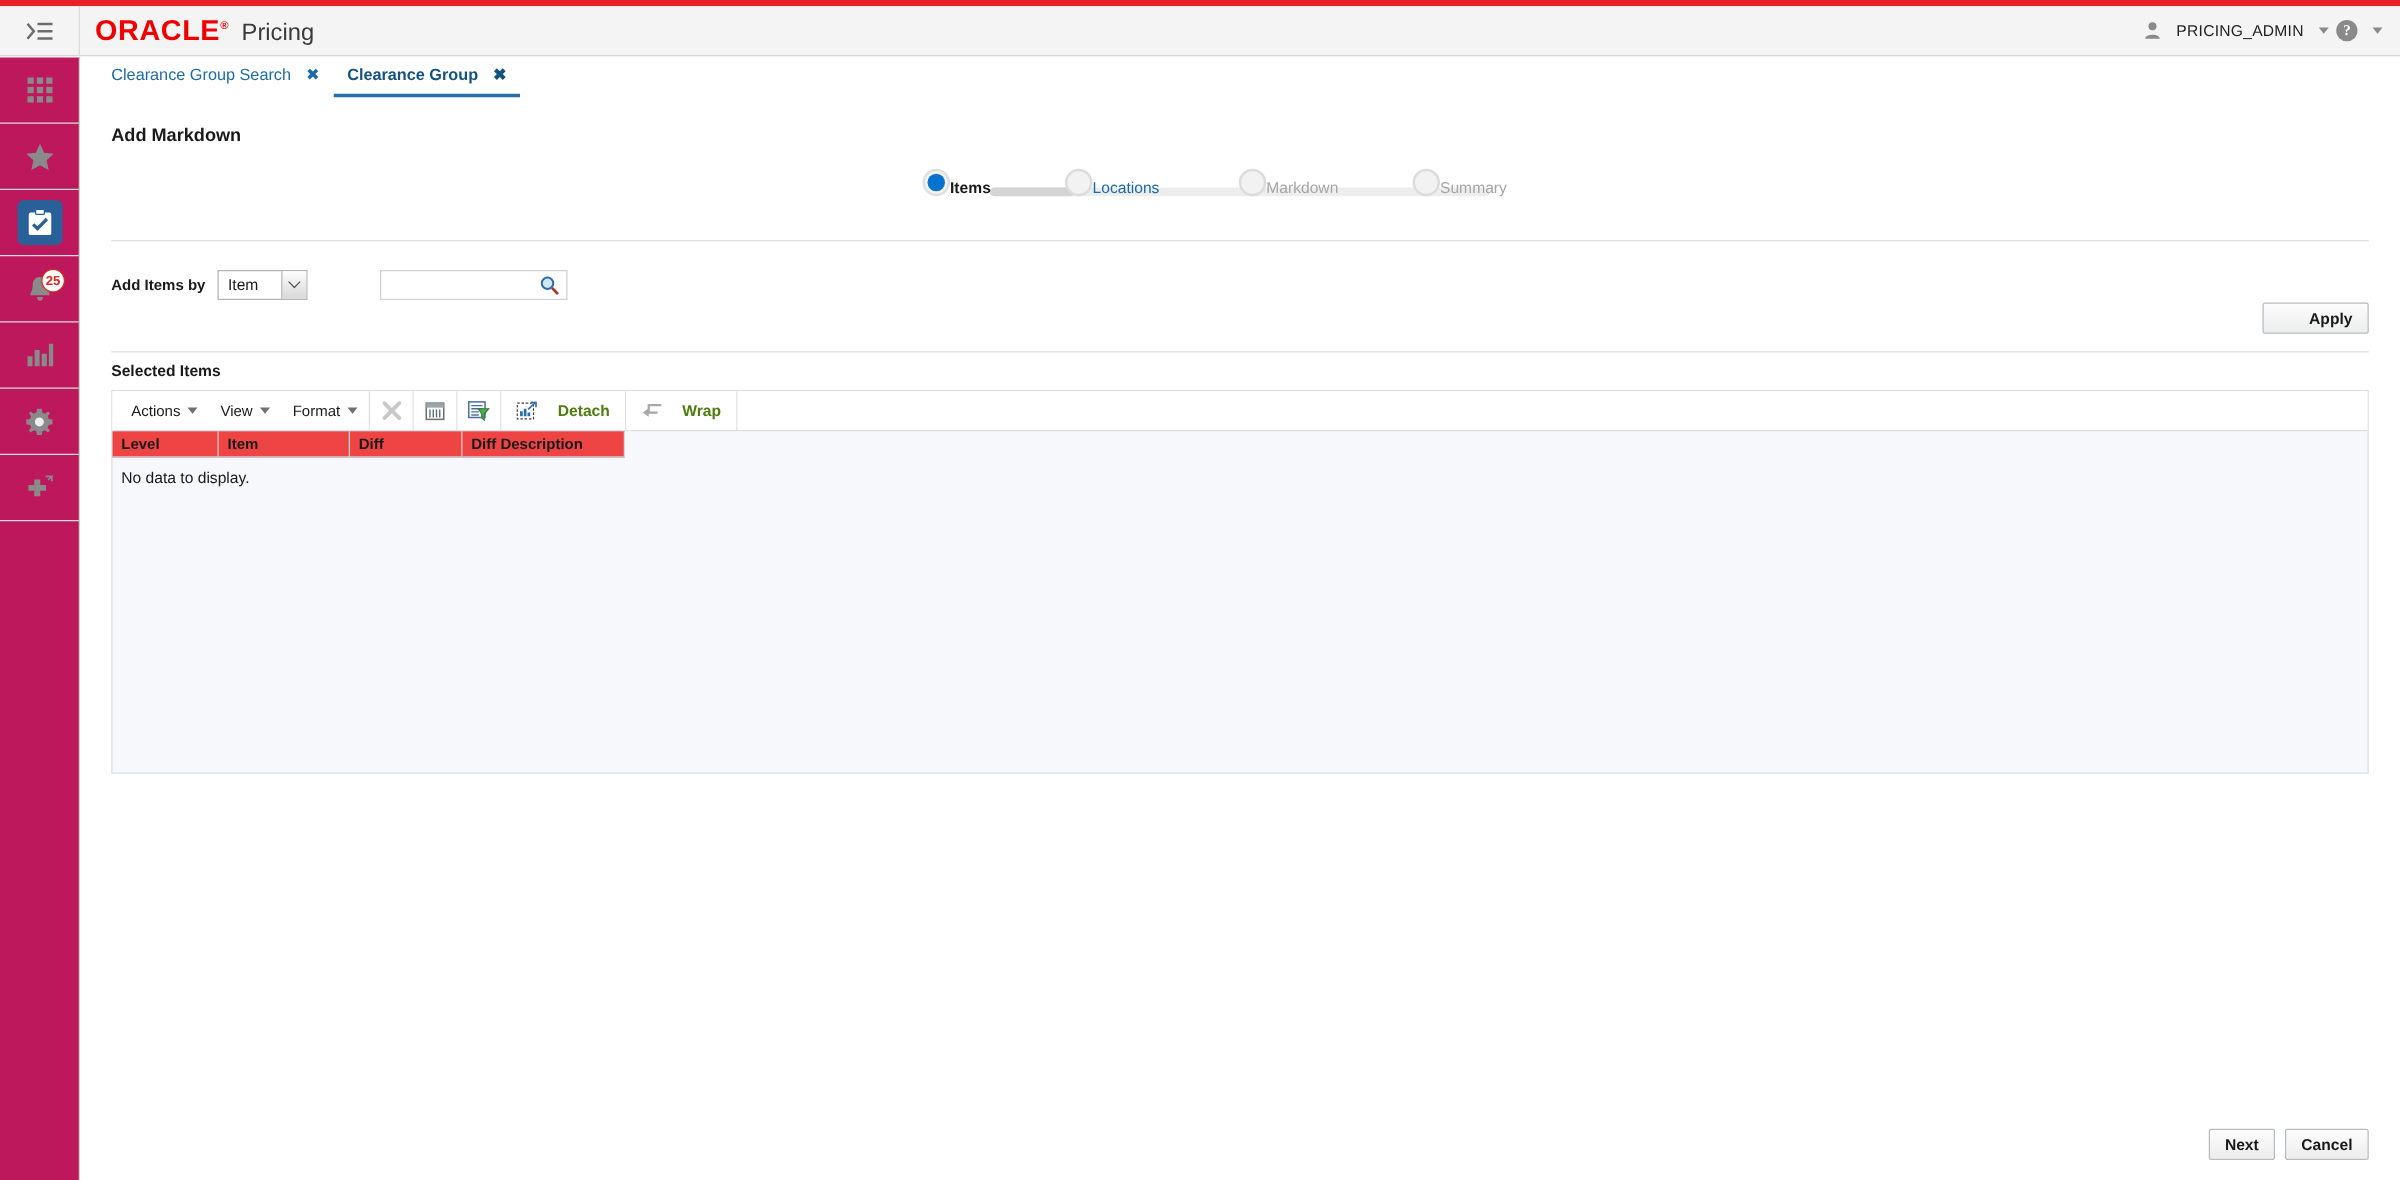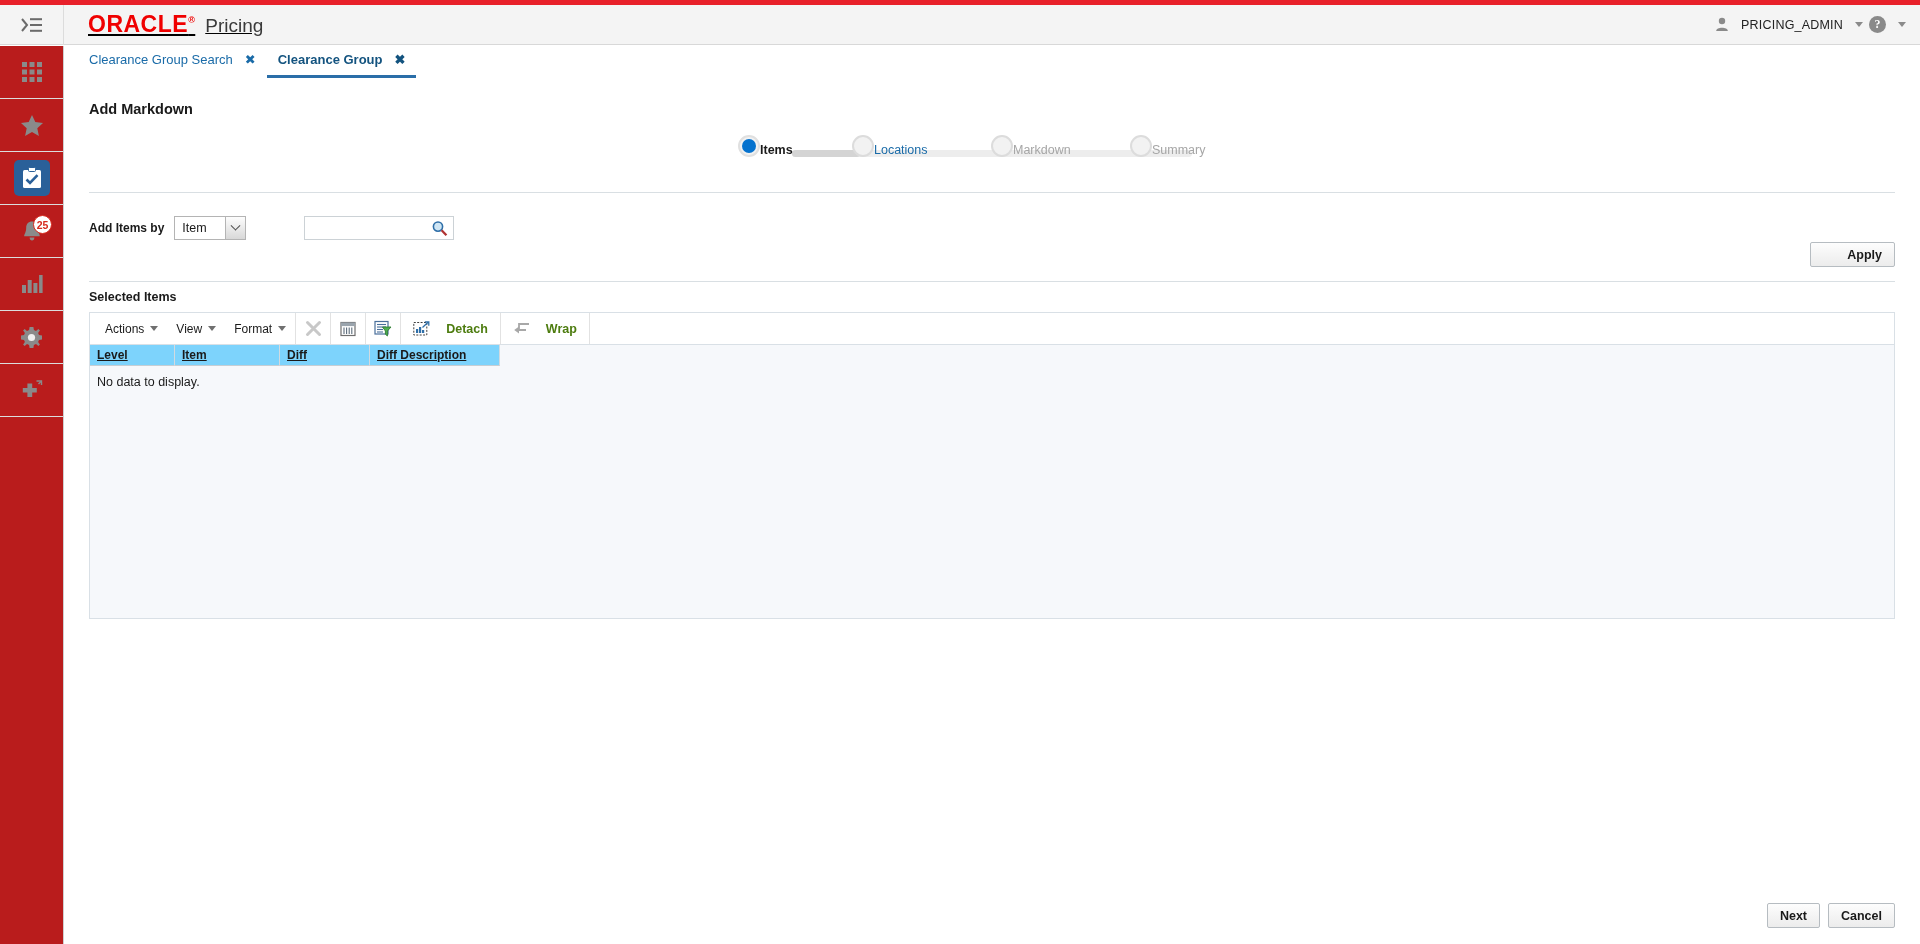--- a/index.html
+++ b/index.html
@@ -26,22 +26,21 @@
   }
   .hamburger-cell {
     width: 64px; height: 40px;
     display: flex; align-items: center; justify-content: center;
     border-right: 1px solid #dcdcdc;
   }
   .hamburger-icon { width: 24px; height: 16px; display: block; }
 
   .brand {
     display: flex; align-items: baseline; gap: 10px;
-    margin-left: 24px;
-    text-decoration: underline;
+    margin-left: 12px;
   }
   .oracle-logo {
     font-family: "Liberation Sans", sans-serif;
     font-size: 23px; font-weight: bold; letter-spacing: 0.5px;
     color: #f00000;
     position: relative;
   }
   .oracle-logo .tm {
     font-size: 9px; vertical-align: super; font-weight: bold;
   }
@@ -66,21 +65,21 @@
   .help-circle {
     width: 17px; height: 17px; border-radius: 50%;
     background: #8a8a8a; color: #fff; font-size: 12px; font-weight: bold;
     display: flex; align-items: center; justify-content: center;
     font-family: "Liberation Serif", serif;
   }
 
   
   .sidebar {
     position: absolute; top: 46px; left: 0; width: 64px; height: 898px;
-    background: #b91c1c; border-right: 1px solid #cfcfcf;
+    background: #be185d; border-right: 1px solid #cfcfcf;
   }
   .side-item {
     width: 63px; height: 53px;
     display: flex; align-items: center; justify-content: center;
     border-bottom: 1px solid #dcdcdc;
     cursor: pointer; position: relative;
   }
   .side-item.active .tile {
     background: #2a6099; border-radius: 5px;
     width: 36px; height: 36px;
@@ -243,25 +242,25 @@
     align-items: center; justify-content: center; cursor: pointer;
   }
   .tb-btn {
     display: flex; align-items: center; gap: 16px;
     padding: 0 12px; height: 31px; cursor: pointer;
     font-size: 12.5px; font-weight: bold; color: #4d7c0f;
   }
 
   .thead { display: flex; height: 21px; }
   .th {
-    background: #7dd3fc; border-right: 1px solid #d2dae0;
+    background: #ef4444; border-right: 1px solid #d2dae0;
     border-bottom: 1px solid #c6ced4;
     font-size: 12px; font-weight: bold; color: #1a1a1a;
     display: flex; align-items: center; padding-left: 7px;
-    height: 21px; cursor: pointer; text-decoration: underline;
+    height: 21px; cursor: pointer;
   }
   .no-data {
     font-size: 12.5px; color: #1a1a1a; padding: 9px 0 0 7px;
   }
 
   
   .footer-btns {
     position: absolute; bottom: 16px; right: 25px;
     display: flex; gap: 8px; margin-top: 26px;
   }

